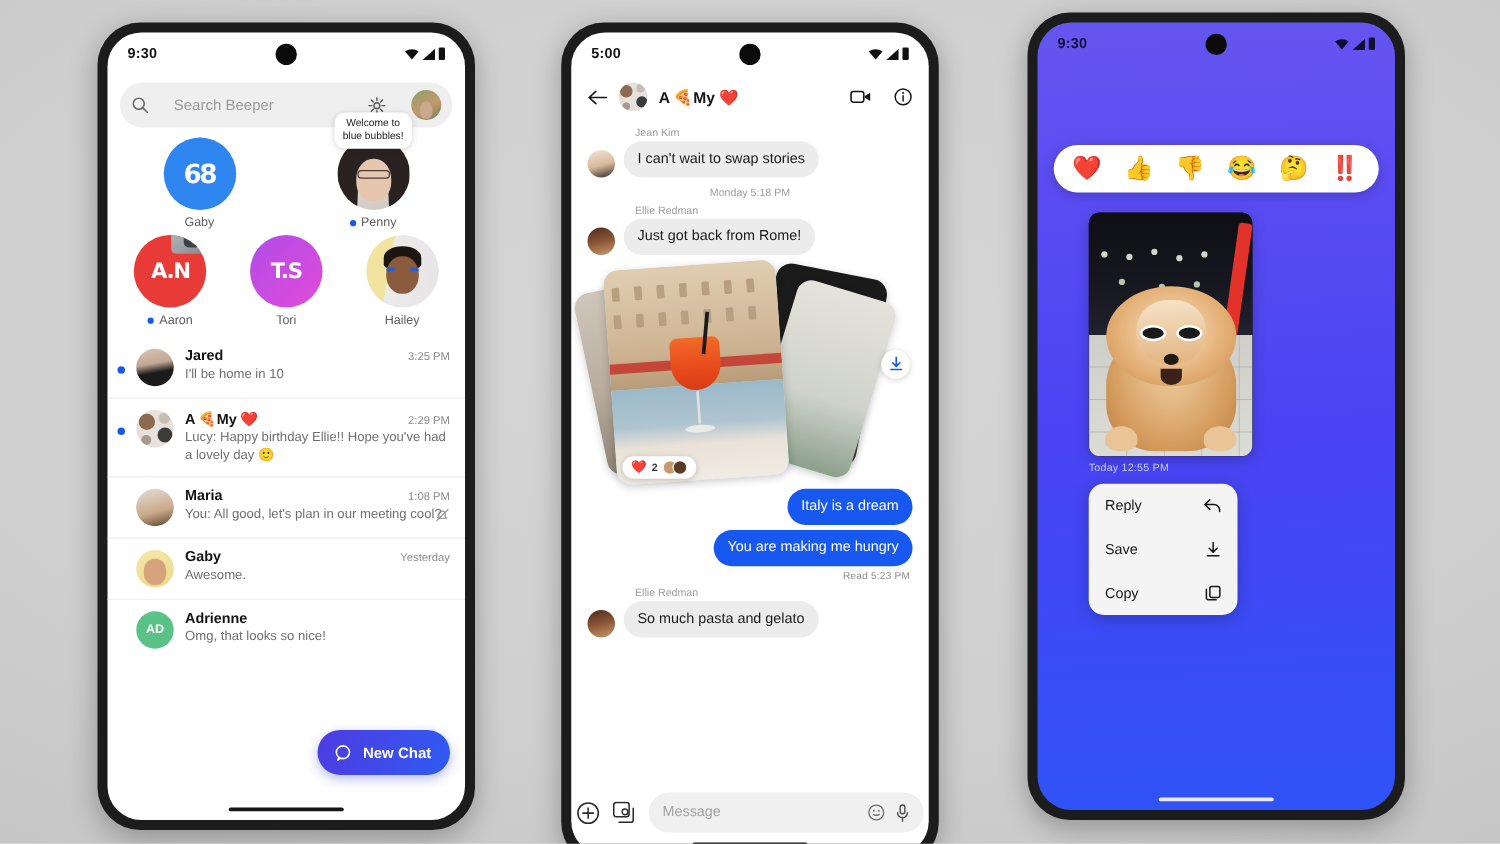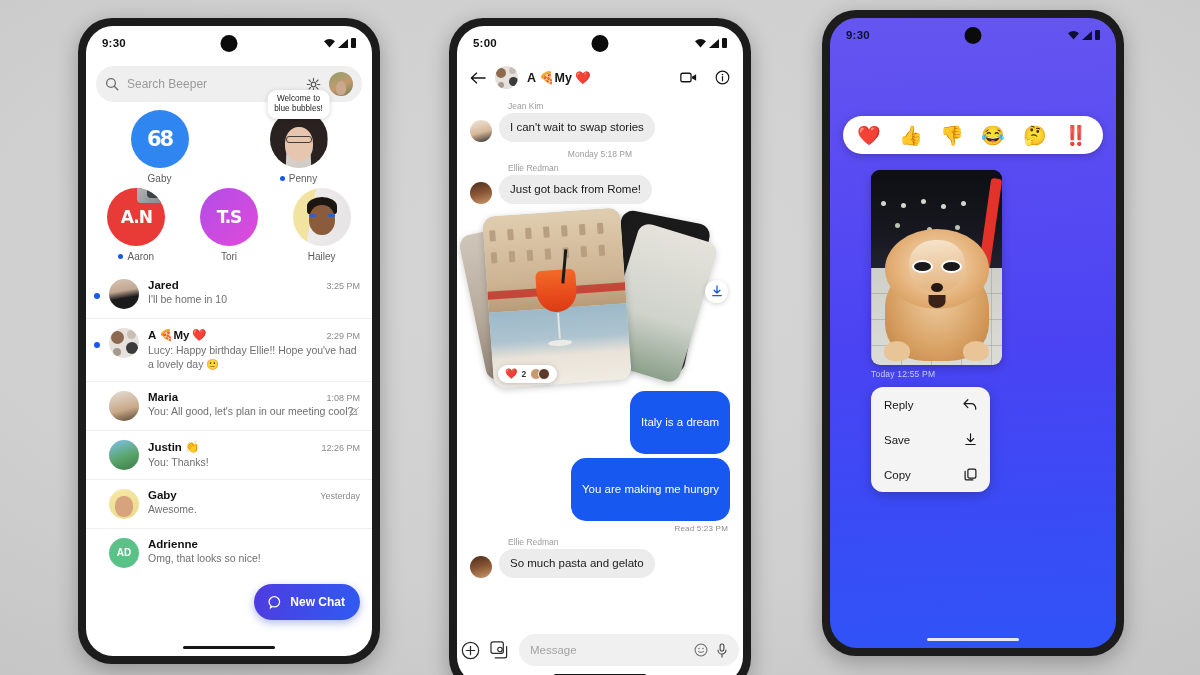--- a/index.html
+++ b/index.html
@@ -46,21 +46,21 @@
     width: 17px; height: 17px; border-radius: 50%; background: #0b0b0b;
   }
   .status-icons { display: flex; align-items: center; gap: 3px; }
   .ic-wifi { width:11px; height:9px; }
   .ic-sig  { width:10px; height:9px; }
   .ic-bat  { width:5px;  height:10px; border-radius:1px; }
 
   
   .searchbar {
     margin: 6px 10px 0; height: 36px; border-radius: 18px;
-    background: #efefef; display: flex; align-items: center; padding: 0 9px; gap: 8px;
+    background: #efefef; display: flex; align-items: center; padding: 0 9px; gap: 20px;
   }
   .search-ph { flex: 1; color: #9a9a9a; font-size: 12px; }
   .avatar-mini {
     width: 24px; height: 24px; border-radius: 50%; flex: none;
     background: linear-gradient(150deg,#8ca06a,#c4996f 55%,#6d7d52);
     position: relative; overflow: hidden;
   }
   .avatar-mini::after{content:"";position:absolute;left:7px;top:9px;width:10px;height:14px;border-radius:50% 50% 40% 40%;background:#caa88b;}
 
   .stories { padding: 8px 4px 4px; }
@@ -165,21 +165,21 @@
   .msgwrap { padding: 0 13px; position:relative; }
   .sender { font-size:8.5px; color:#9c9c9c; margin: 4px 0 2px 38px; }
   .msg-in-row { display:flex; align-items:flex-end; gap:7px; margin-bottom:2px; }
   .msg-av { width:22px; height:22px; border-radius:50%; flex:none; overflow:hidden; }
   .bubble-in {
     background:#ececec; color:#1a1a1a; font-size:11.5px; line-height:1.3;
     padding:7px 11px; border-radius:15px; max-width:190px;
   }
   .bubble-out {
     background:#1758f0; color:#fff; font-size:11.5px; line-height:1.3;
-    padding:24px 11px; border-radius:15px; max-width:190px; margin-left:auto;
+    padding:7px 11px; border-radius:15px; max-width:190px; margin-left:auto;
   }
   .daystamp { text-align:center; font-size:8.5px; color:#9c9c9c; margin:7px 0 2px; }
   .readstamp { text-align:right; font-size:8px; color:#8a8a8a; margin:3px 2px 0; letter-spacing:.2px; }
   .a-jeankim{background:linear-gradient(165deg,#f0e6dc,#d8b89a 55%,#2a2a2a);}
   .a-ellie{background:linear-gradient(165deg,#4a2d1c,#8a5635 50%,#c89a6c);}
 
   
   .photostack { position:relative; height:175px; margin:8px 0 4px; }
   .pcard { position:absolute; border-radius:12px; overflow:hidden; box-shadow:0 2px 7px rgba(0,0,0,.2); }
   .pc1 { left:2px; top:14px; width:92px; height:148px; transform:rotate(-12deg);
@@ -425,31 +425,20 @@
             <span class="chat-time">1:08 PM</span>
           </div>
           <div class="chat-prev">You: All good, let's plan in our meeting cool?</div>
         </div>
         <svg class="mute-icon" width="12" height="12" viewBox="0 0 14 14">
           <path d="M3.4 10h7.2l-1.1-1.4V6.1a2.9 2.9 0 0 0-5.8 0v2.5Z" fill="none" stroke="#8a8a8a" stroke-width="1"></path>
           <line x1="1.5" y1="12.5" x2="12.5" y2="1.5" stroke="#8a8a8a" stroke-width="1"></line>
         </svg>
       </div>
 
-      <div class="chat-row">
-        <div class="unread-spacer"></div>
-        <div class="chat-av a-justin"></div>
-        <div class="chat-body">
-          <div class="chat-top">
-            <span class="chat-name">Justin 👏</span>
-            <span class="chat-time">12:26 PM</span>
-          </div>
-          <div class="chat-prev">You: Thanks!</div>
-        </div>
-      </div>
 
       <div class="chat-row">
         <div class="unread-spacer"></div>
         <div class="chat-av a-gaby2"></div>
         <div class="chat-body">
           <div class="chat-top">
             <span class="chat-name">Gaby</span>
             <span class="chat-time">Yesterday</span>
           </div>
           <div class="chat-prev">Awesome.</div>

